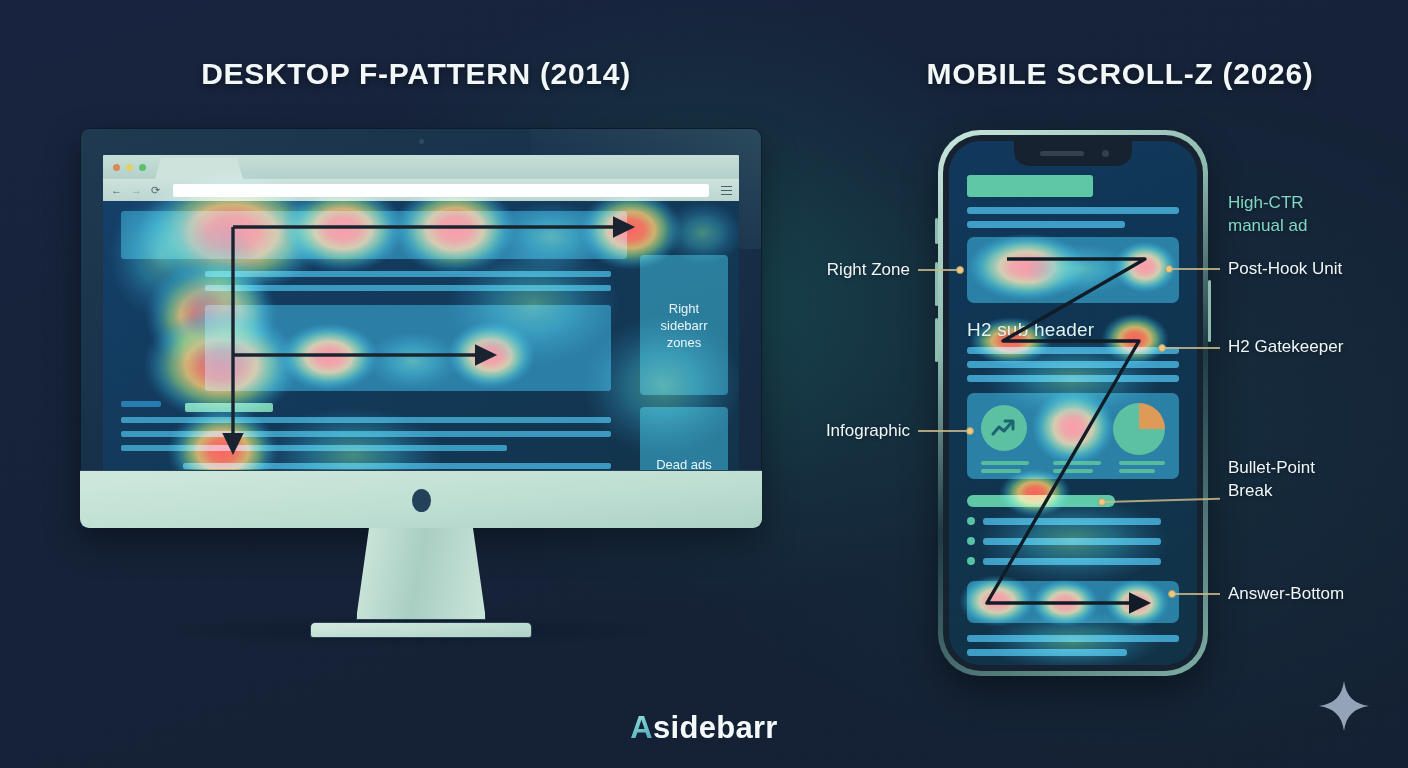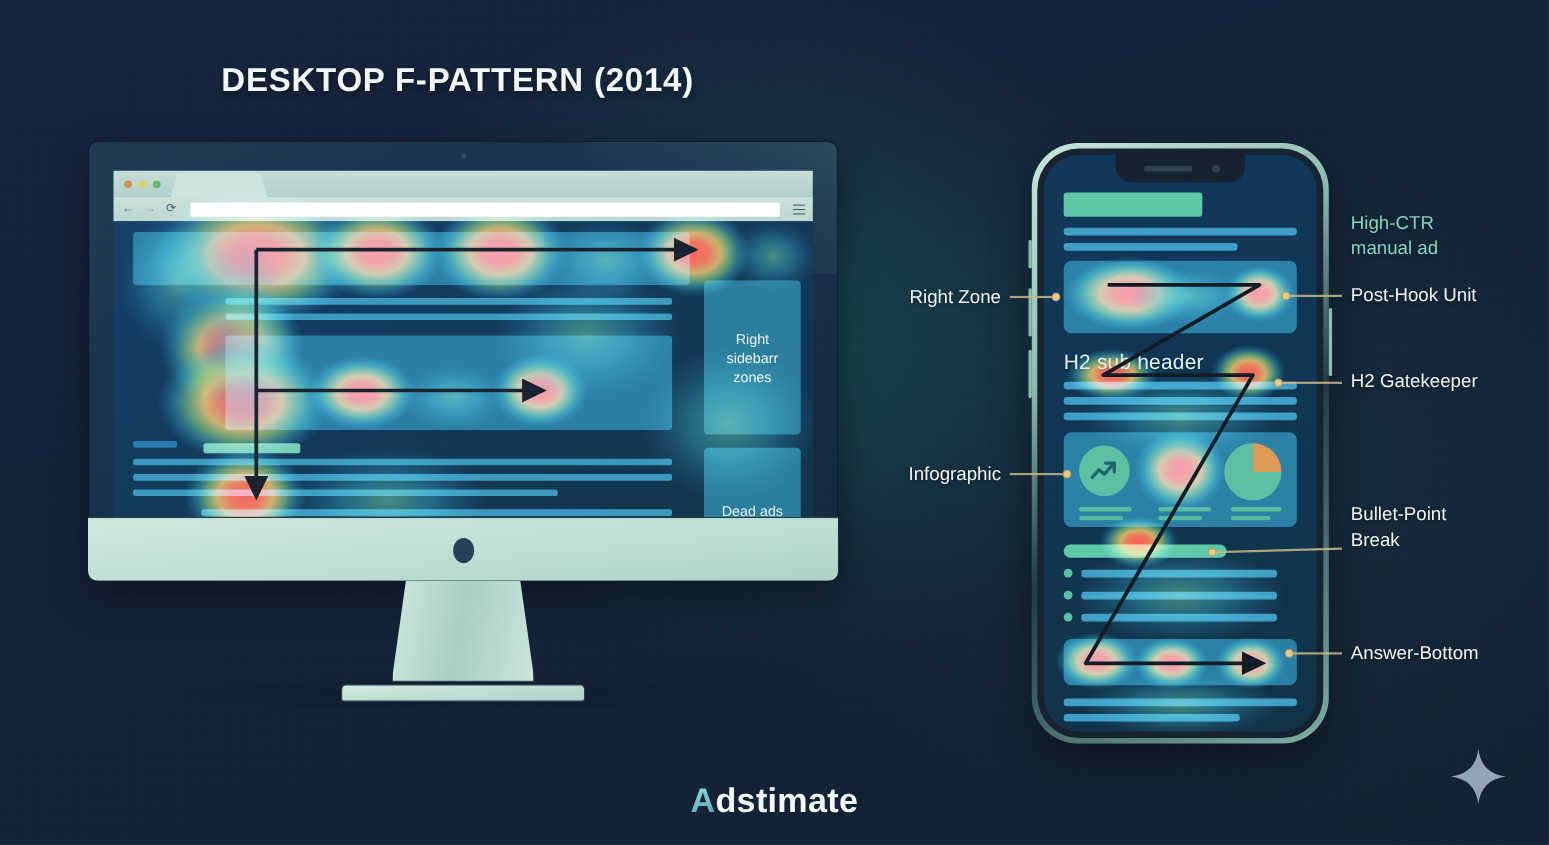--- a/index.html
+++ b/index.html
@@ -209,20 +209,21 @@
     -webkit-background-clip:text; background-clip:text; color:transparent;
   }
   #sparkle{ position:absolute; right:36px; bottom:34px; width:56px; height:56px; }
 </style>
 </head>
 <body>
 
 <div id="stage">
 
   <div class="col-title" id="title-desktop">DESKTOP F-PATTERN (2014)</div>
+  <div class="col-title" id="title-mobile">MOBILE SCROLL-Z (2026)</div>
 
   <div id="monitor">
     <div class="mon-bezel">
       <div class="mon-gloss"></div>
       <div class="mon-camera"></div>
     </div>
 
     <div id="screen">
 
       <div class="br-bar">
@@ -429,20 +430,20 @@
   <div class="leadot" style="left:1098px; top:498px;"></div>
   <div class="leader" style="left:1105px; top:501px; width:115px; transform:rotate(-1.6deg); transform-origin:left center;"></div>
   <div class="lab" style="left:1228px; top:456px; width:175px;">Bullet-Point
 Break</div>
 
   <div class="leadot" style="left:1168px; top:590px;"></div>
   <div class="leader" style="left:1175px; top:593px; width:45px;"></div>
   <div class="lab" style="left:1228px; top:582px; width:175px;">Answer-Bottom</div>
 
   <div id="logo">
-    <span class="a-mark">A</span><span>dstimate</span>
+    <span class="a-mark">A</span><span>sidebarr</span>
   </div>
 
   <svg id="sparkle" viewBox="0 0 56 56">
     <path d="M28,3 C30,18 38,26 53,28 C38,30 30,38 28,53 C26,38 18,30 3,28 C18,26 26,18 28,3 Z" fill="#93a3b8"></path>
   </svg>
 
 </div>
 
 </body></html>

